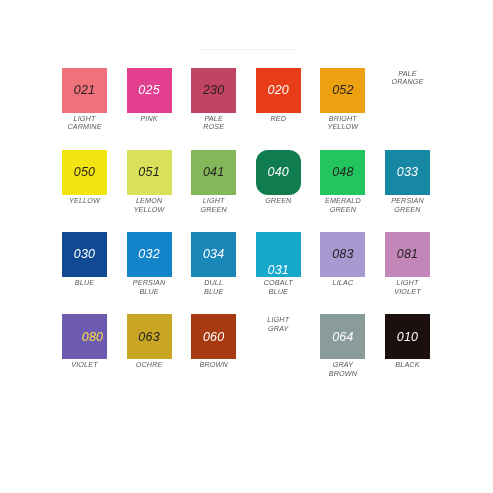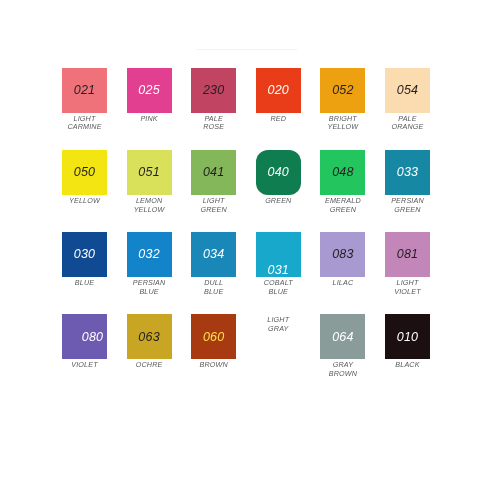--- a/index.html
+++ b/index.html
@@ -102,23 +102,20 @@
         <div class="swatch-name" style="color: rgb(88, 89, 91);">RED</div>
       </div>
       <div class="swatch-cell">
         <div class="swatch-chip" style="background: rgb(237, 160, 16);">
           <span class="swatch-code" style="color: rgb(35, 31, 32);">052</span>
         </div>
         <div class="swatch-name" style="color: rgb(88, 89, 91);">BRIGHT
 YELLOW</div>
       </div>
       <div class="swatch-cell">
-        <div class="swatch-chip" style="background: rgb(250, 220, 176);">
-          <span class="swatch-code" style="color: rgb(35, 31, 32);">054</span>
-        </div>
         <div class="swatch-name" style="color: rgb(88, 89, 91);">PALE
 ORANGE</div>
       </div>
       <div class="swatch-cell">
         <div class="swatch-chip" style="background: rgb(242, 229, 17);">
           <span class="swatch-code" style="color: rgb(35, 31, 32);">050</span>
         </div>
         <div class="swatch-name" style="color: rgb(88, 89, 91);">YELLOW</div>
       </div>
       <div class="swatch-cell">
@@ -190,33 +187,33 @@
       </div>
       <div class="swatch-cell">
         <div class="swatch-chip" style="background: rgb(194, 134, 184);">
           <span class="swatch-code" style="color: rgb(35, 31, 32);">081</span>
         </div>
         <div class="swatch-name" style="color: rgb(88, 89, 91);">LIGHT
 VIOLET</div>
       </div>
       <div class="swatch-cell">
         <div class="swatch-chip" style="background: rgb(108, 91, 176);">
-          <span class="swatch-code" style="color: #ffffff; padding-left: 16px;">080</span>
+          <span class="swatch-code" style="color: #fde047; padding-left: 16px;">080</span>
         </div>
         <div class="swatch-name" style="color: rgb(88, 89, 91);">VIOLET</div>
       </div>
       <div class="swatch-cell">
         <div class="swatch-chip" style="background: rgb(200, 166, 35);">
           <span class="swatch-code" style="color: rgb(35, 31, 32);">063</span>
         </div>
         <div class="swatch-name" style="color: rgb(88, 89, 91);">OCHRE</div>
       </div>
       <div class="swatch-cell">
         <div class="swatch-chip" style="background: rgb(168, 58, 18);">
-          <span class="swatch-code" style="color: #fde047;">060</span>
+          <span class="swatch-code" style="color: #ffffff;">060</span>
         </div>
         <div class="swatch-name" style="color: rgb(88, 89, 91);">BROWN</div>
       </div>
       <div class="swatch-cell">
         <div class="swatch-name" style="color: rgb(88, 89, 91);">LIGHT
 GRAY</div>
       </div>
       <div class="swatch-cell">
         <div class="swatch-chip" style="background: rgb(138, 156, 154);">
           <span class="swatch-code" style="color: rgb(255, 255, 255);">064</span>

